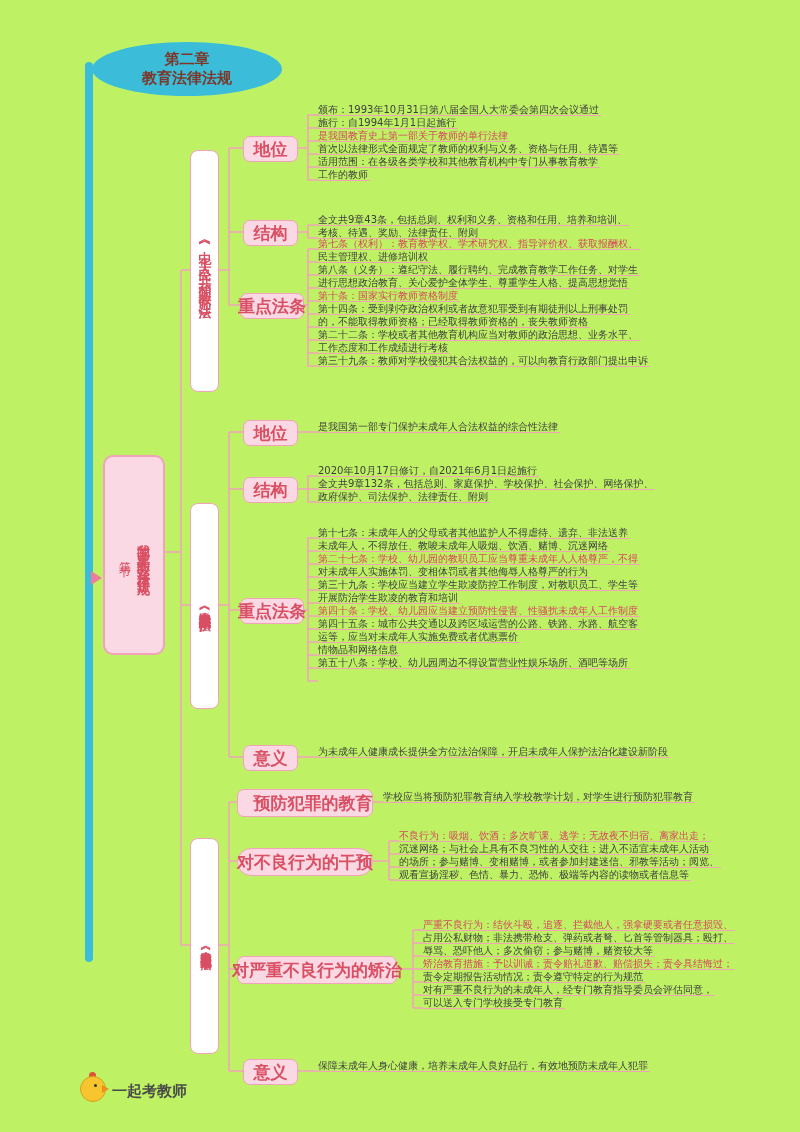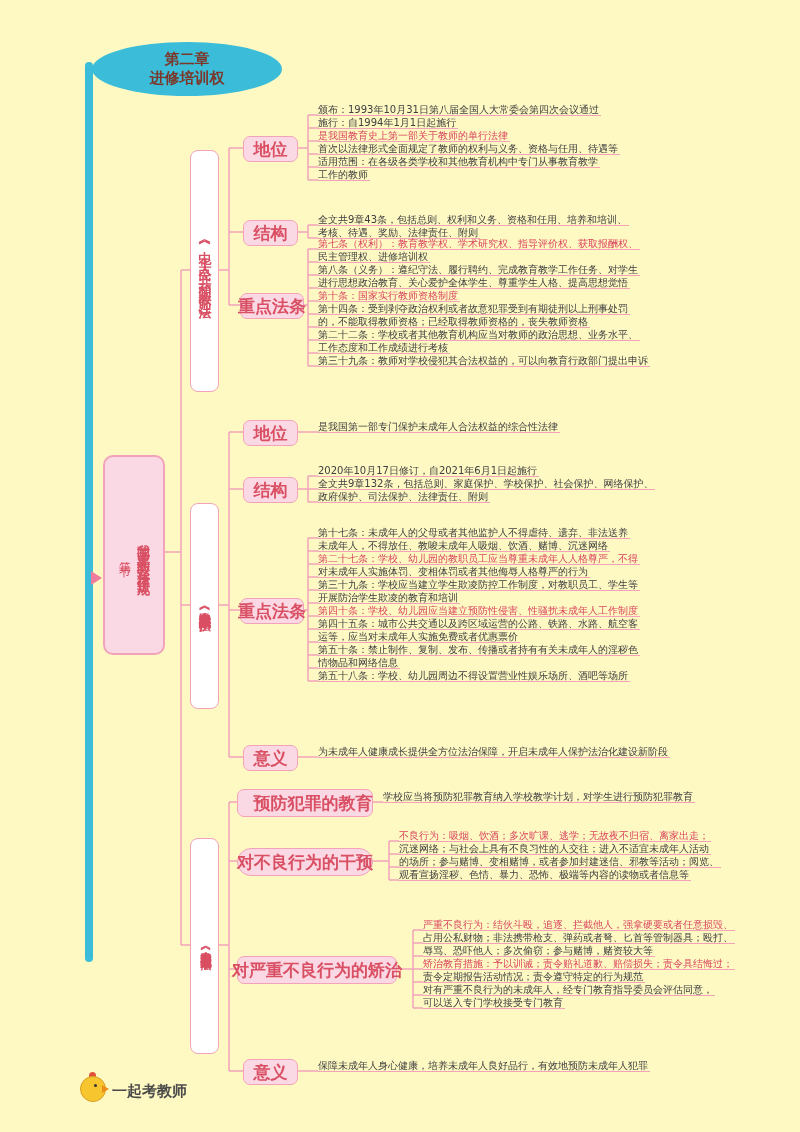--- a/index.html
+++ b/index.html
@@ -1,16 +1,16 @@
 <!DOCTYPE html>
 <html><head>
 <meta charset="utf-8">
 <style>
   html,body{margin:0;padding:0;background:#ffffff;}
-  .stage{position:relative;width:800px;height:1132px;background:#fef9c3;overflow:hidden;
+  .stage{position:relative;width:800px;height:1132px;background:#bef264;overflow:hidden;
          font-family:"DejaVu Sans","Liberation Sans",sans-serif;text-align:right;}
   .wires{position:absolute;left:0;top:0;z-index:1;}
   .trunk{position:absolute;left:85px;top:62px;width:8px;height:900px;background:#3bbdd9;border-radius:4px;z-index:1;}
   .bubble{position:absolute;left:92px;top:42px;width:190px;height:54px;background:#3bbdd9;border-radius:50%;
           display:flex;flex-direction:column;align-items:center;justify-content:center;z-index:3;
           color:#7b382a;font-weight:bold;font-size:15px;line-height:1.25;}
   .arrow{position:absolute;left:91px;top:571px;width:0;height:0;z-index:2;
          border-top:7px solid transparent;border-bottom:7px solid transparent;border-left:11px solid #ee7c9e;}
   .section{position:absolute;left:103px;top:455px;width:58px;height:196px;background:#fbd9e4;
            border:2px solid #f2a3ba;border-radius:10px;display:flex;flex-direction:row;align-items:center;
@@ -58,21 +58,21 @@
       M296,757 H318
       M217,945 H229 M229,802 V1071 M229,802 H237 M229,861 H237 M229,969 H237 M229,1071 H243
       M355,802 H383
       M371,861 H389 M389,841 V880 M389,841 H399 M389,854 H399 M389,867 H399 M389,880 H399
       M395,969 H413 M413,930 V1008 M413,930 H423 M413,943 H423 M413,956 H423 M413,969 H423 M413,982 H423 M413,995 H423 M413,1008 H423
       M296,1071 H318"></path>
   </svg>
 
   <div class="bubble">
     <span>第二章</span>
-    <span>进修培训权</span>
+    <span>教育法律法规</span>
   </div>
 
   <div class="arrow"></div>
 
   <div class="section">
     <span class="vtext tag">第二节</span>
     <span class="vtext ttl">我国主要的教育法律法规</span>
   </div>
 
   <div class="branch" style="left:190px;top:150px;width:27px;height:240px;">
@@ -161,21 +161,20 @@
   <div class="grp" style="left:318px;top:527px;">
     <div class="ln">第十七条：未成年人的父母或者其他监护人不得虐待、遗弃、非法送养</div>
     <div class="ln">未成年人，不得放任、教唆未成年人吸烟、饮酒、赌博、沉迷网络</div>
     <div class="ln em">第二十七条：学校、幼儿园的教职员工应当尊重未成年人人格尊严，不得</div>
     <div class="ln">对未成年人实施体罚、变相体罚或者其他侮辱人格尊严的行为</div>
     <div class="ln">第三十九条：学校应当建立学生欺凌防控工作制度，对教职员工、学生等</div>
     <div class="ln">开展防治学生欺凌的教育和培训</div>
     <div class="ln em">第四十条：学校、幼儿园应当建立预防性侵害、性骚扰未成年人工作制度</div>
     <div class="ln">第四十五条：城市公共交通以及跨区域运营的公路、铁路、水路、航空客</div>
     <div class="ln">运等，应当对未成年人实施免费或者优惠票价</div>
-    <div class="ln">第五十条：禁止制作、复制、发布、传播或者持有有关未成年人的淫秽色</div>
     <div class="ln">情物品和网络信息</div>
     <div class="ln">第五十八条：学校、幼儿园周边不得设置营业性娱乐场所、酒吧等场所</div>
   </div>
 
   <div class="grp" style="left:318px;top:746px;">
     <div class="ln">为未成年人健康成长提供全方位法治保障，开启未成年人保护法治化建设新阶段</div>
   </div>
 
   <div class="grp" style="left:383px;top:791px;">
     <div class="ln">学校应当将预防犯罪教育纳入学校教学计划，对学生进行预防犯罪教育</div>

